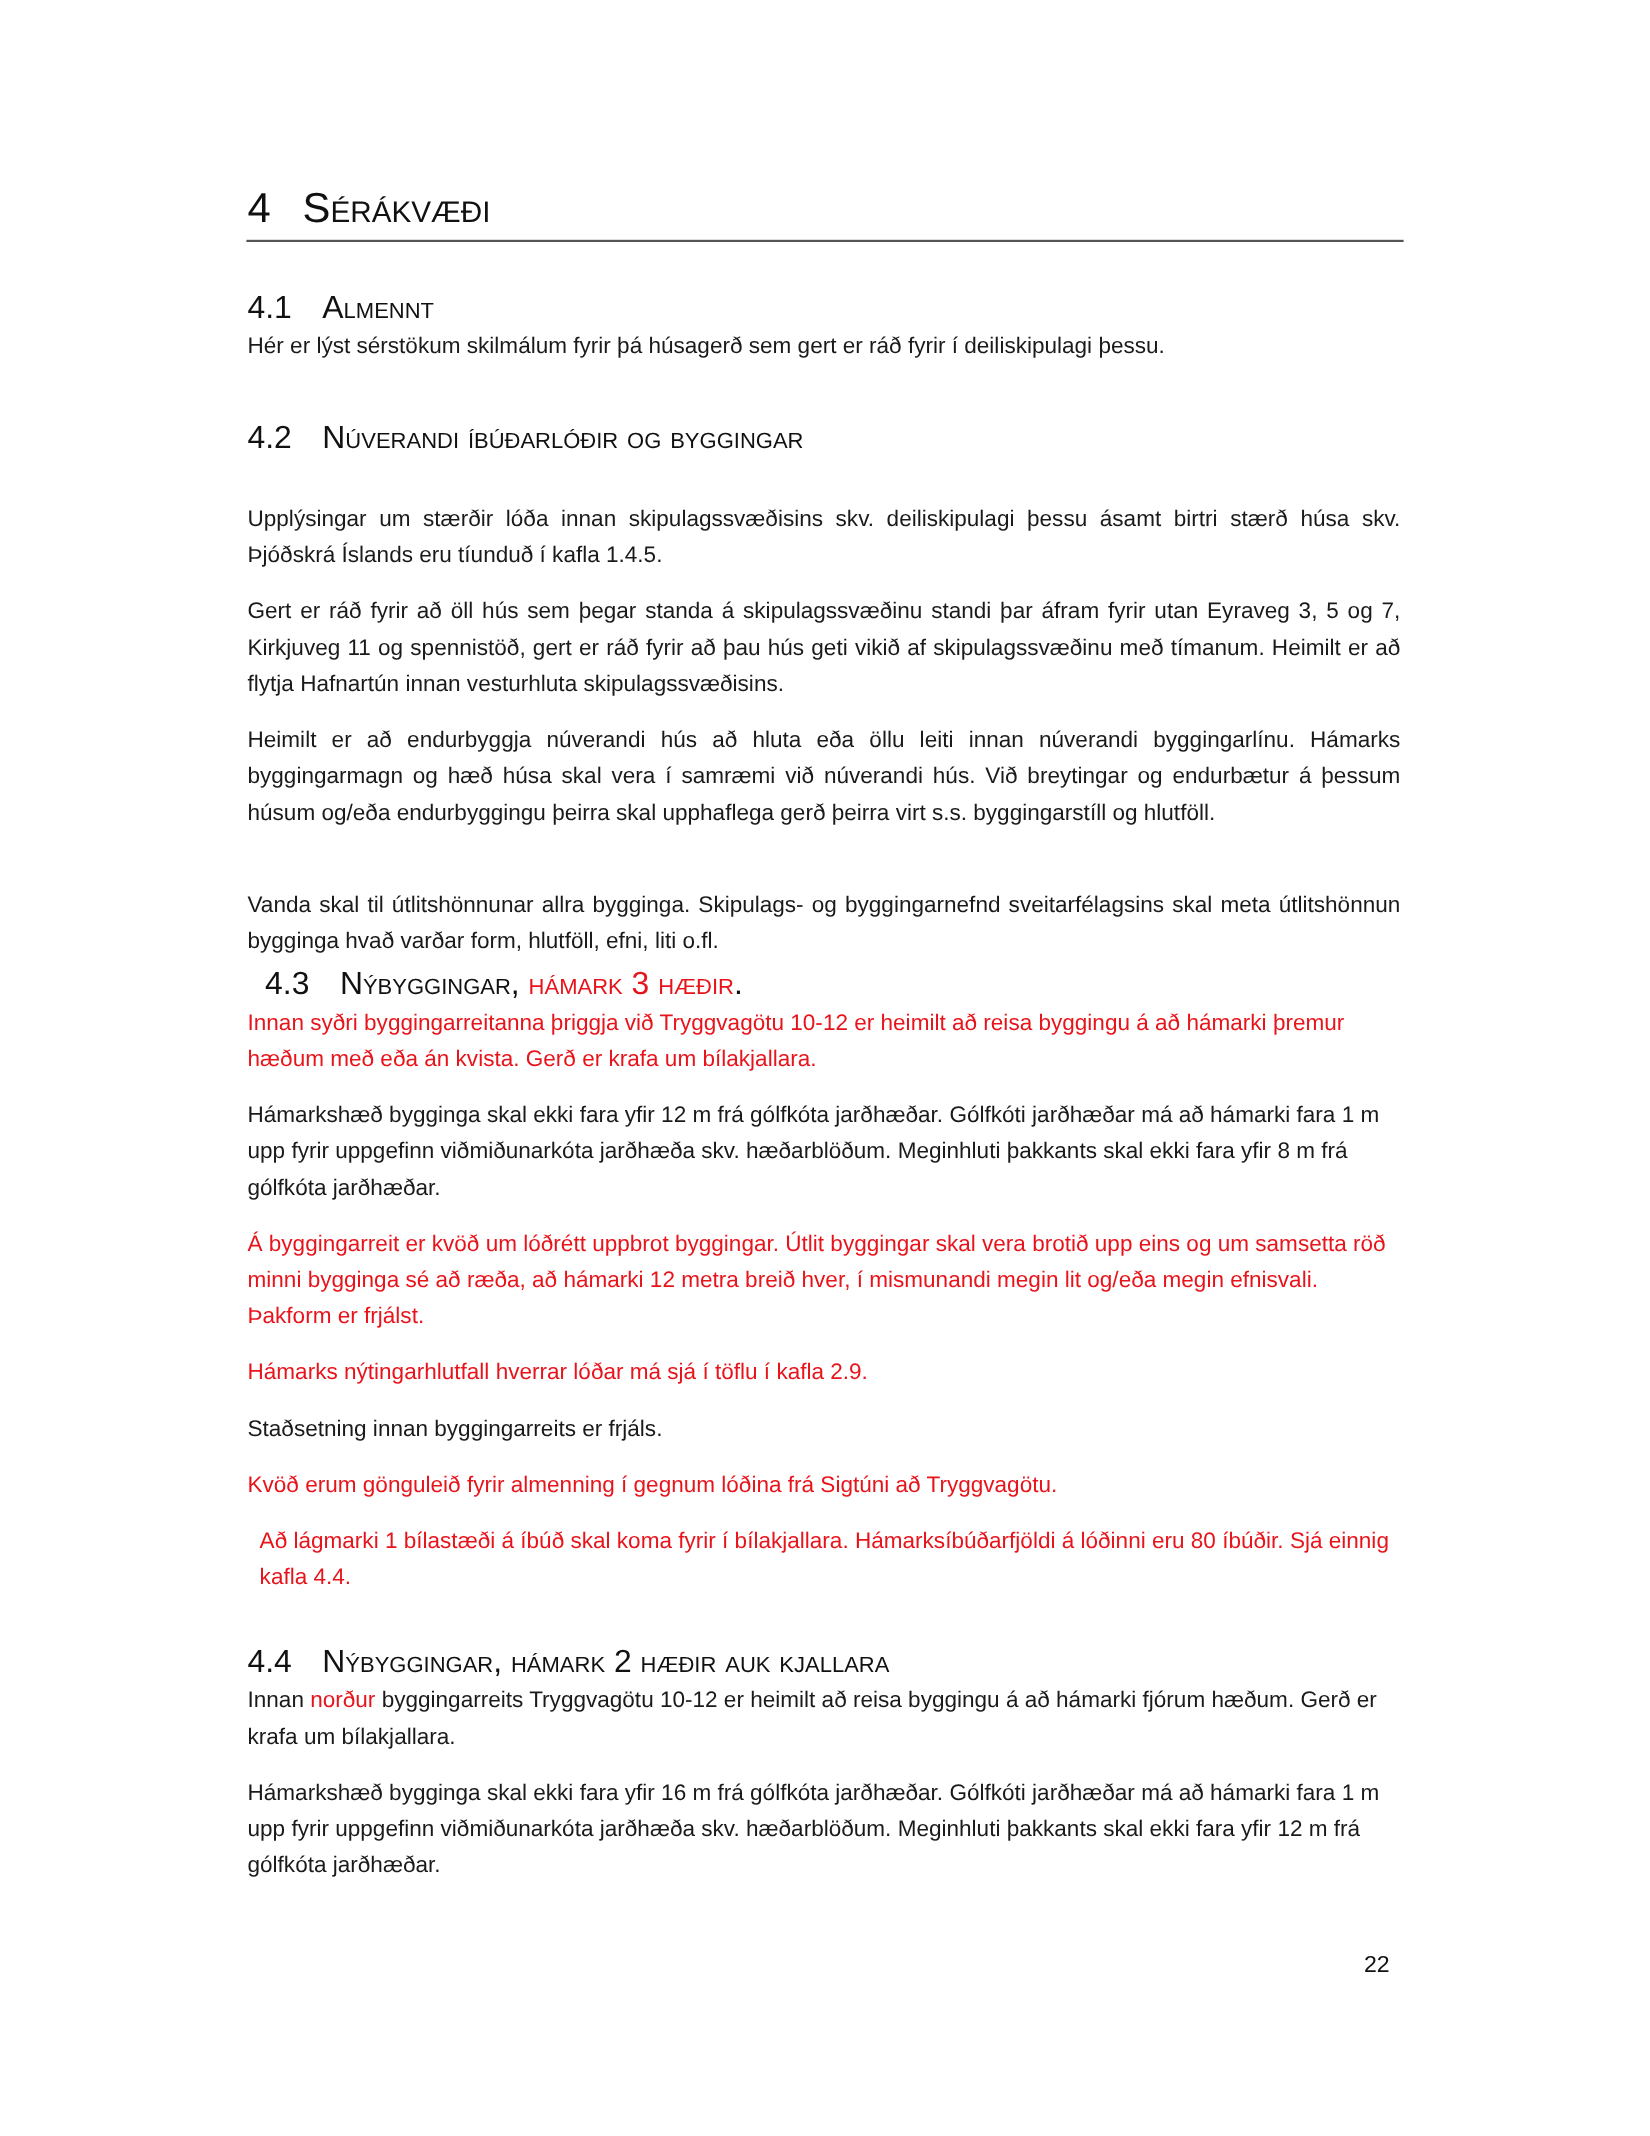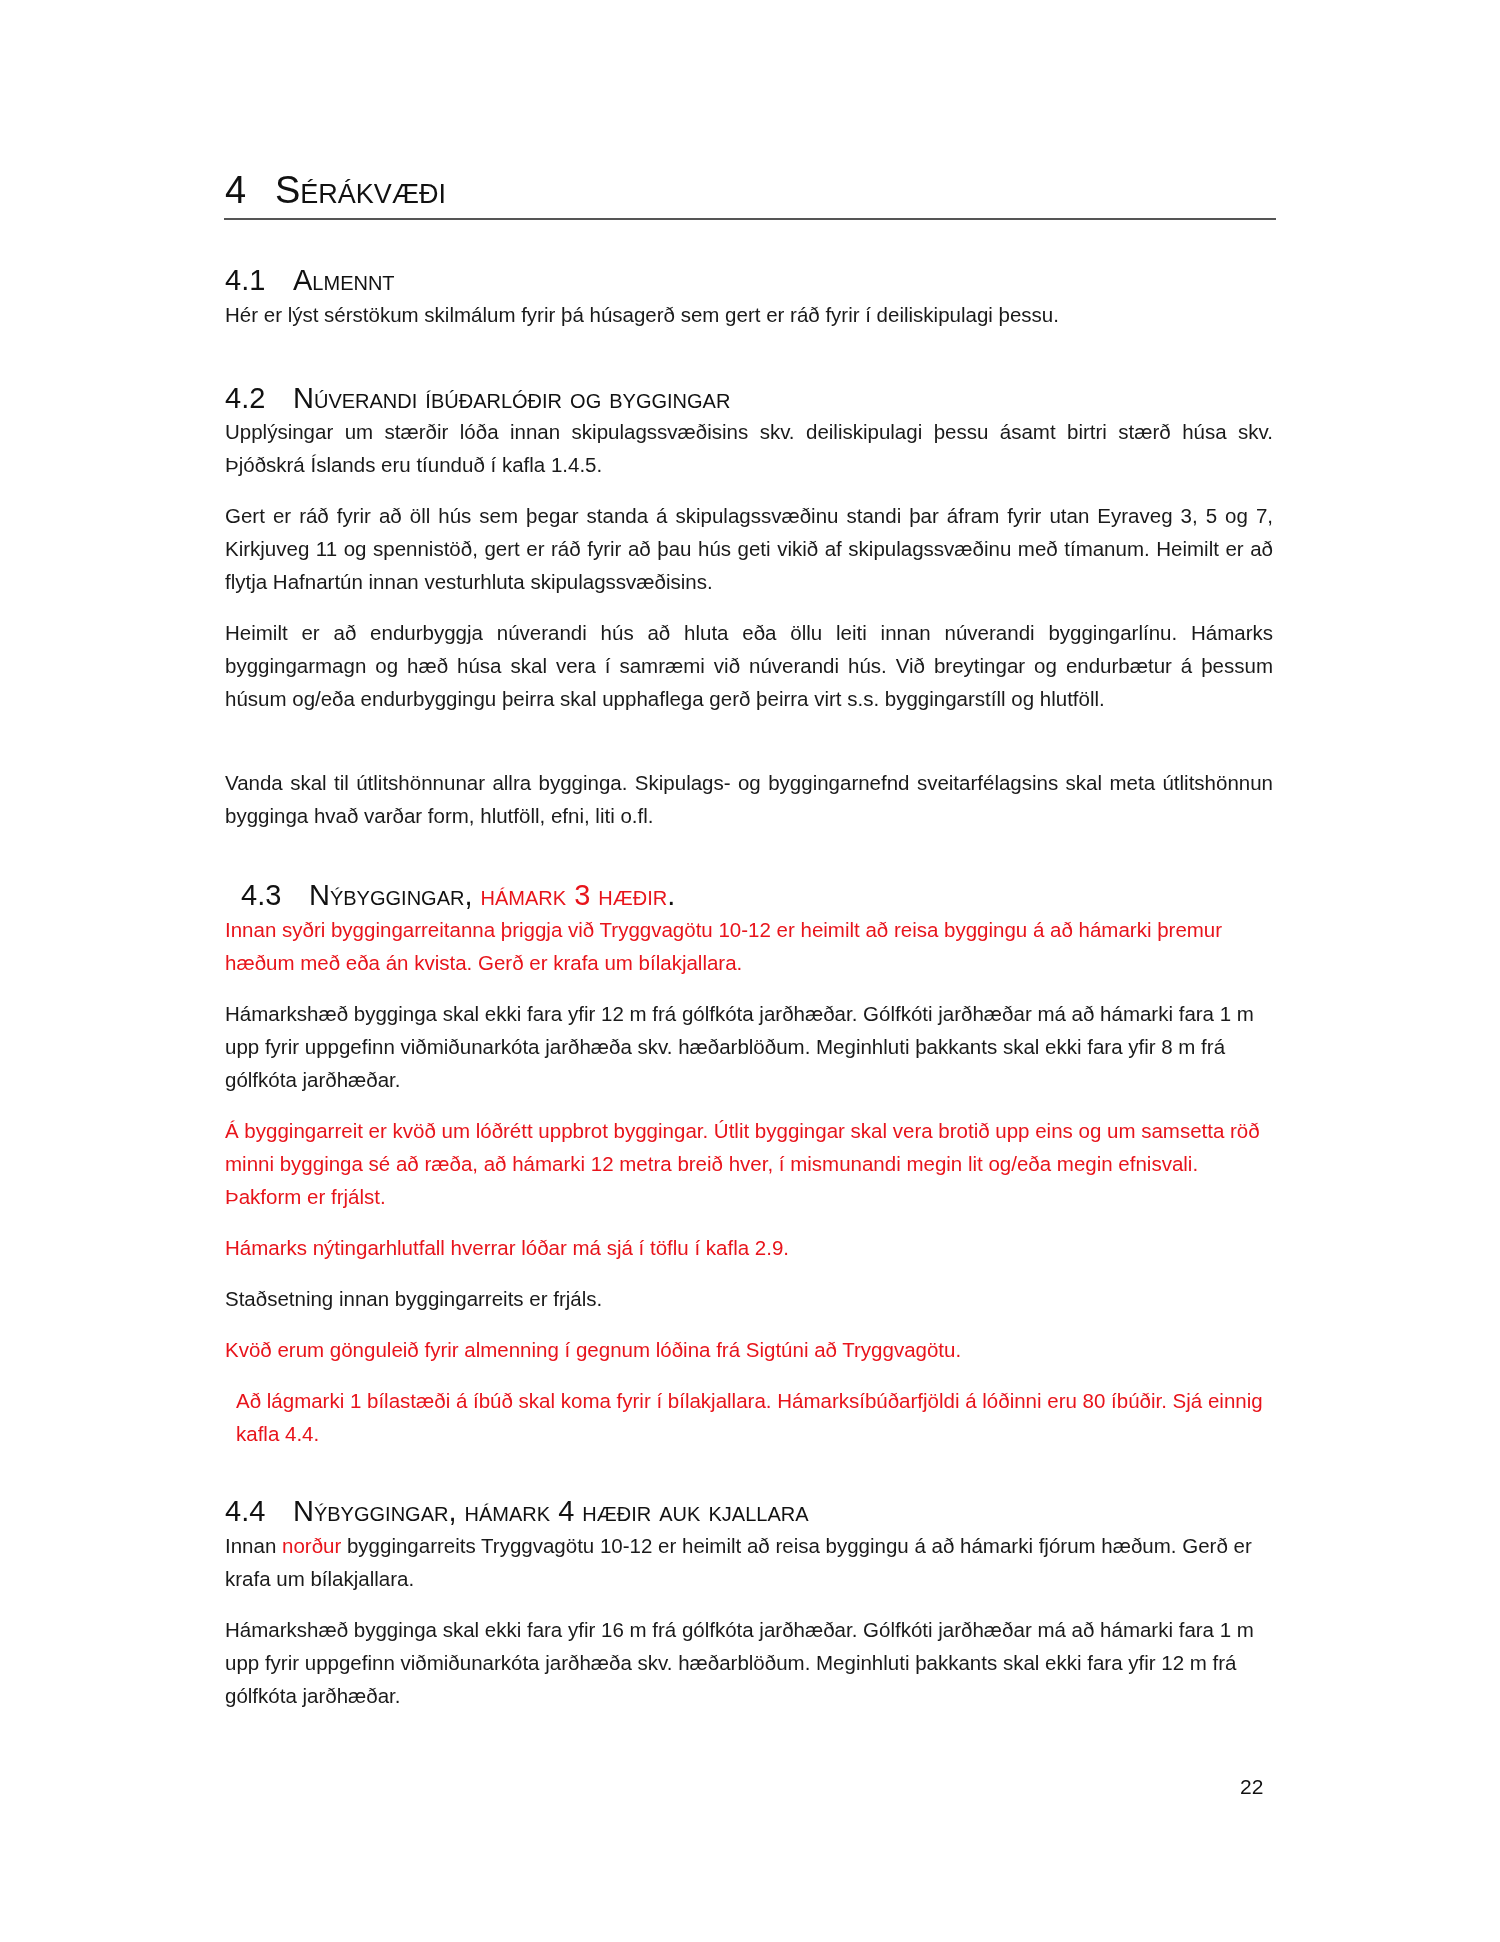--- a/index.html
+++ b/index.html
@@ -56,21 +56,21 @@
   .red { color: #e8141b; }
   .para {
     position: absolute;
     left: 225px;
     width: 1048px;
     font-size: 20.5px;
     line-height: 33px;
     margin: 0;
     color: #1a1a1a;
   }
-  .para.justify { text-align: justify; }
+  .para.justify { text-align: justify; margin-top: 40px; }
   .para.red { color: #e8141b; }
   .pagenum {
     position: absolute;
     left: 1240px;
     top: 1773px;
     font-size: 21px;
     line-height: 28px;
     color: #111;
   }
 </style>
@@ -102,19 +102,19 @@
   </div>
   <p class="para red" style="top:913px;">Innan syðri byggingarreitanna þriggja við Tryggvagötu 10-12 er heimilt að reisa byggingu á að hámarki þremur hæðum með eða án kvista. Gerð er krafa um bílakjallara.</p>
   <p class="para" style="top:997px;">Hámarkshæð bygginga skal ekki fara yfir 12 m frá gólfkóta jarðhæðar. Gólfkóti jarðhæðar má að hámarki fara 1 m upp fyrir uppgefinn viðmiðunarkóta jarðhæða skv. hæðarblöðum. Meginhluti þakkants skal ekki fara yfir 8 m frá gólfkóta jarðhæðar.</p>
   <p class="para red" style="top:1114px;">Á byggingarreit er kvöð um lóðrétt uppbrot byggingar. Útlit byggingar skal vera brotið upp eins og um samsetta röð minni bygginga sé að ræða, að hámarki 12 metra breið hver, í mismunandi megin lit og/eða megin efnisvali. Þakform er frjálst.</p>
   <p class="para red" style="top:1231px;">Hámarks nýtingarhlutfall hverrar lóðar má sjá í töflu í kafla 2.9.</p>
   <p class="para" style="top:1282px;">Staðsetning innan byggingarreits er frjáls.</p>
   <p class="para red" style="top:1333px;">Kvöð erum gönguleið fyrir almenning í gegnum lóðina frá Sigtúni að Tryggvagötu.</p>
   <p class="para red" style="top:1384px;margin-left:11px;">Að lágmarki 1 bílastæði á íbúð skal koma fyrir í bílakjallara. Hámarksíbúðarfjöldi á lóðinni eru 80 íbúðir. Sjá einnig kafla 4.4.</p>
 
   <div class="h2" style="top:1493px;">
-    <span class="num">4.4</span><span class="title">Nýbyggingar, hámark 4 hæðir auk kjallara</span>
+    <span class="num">4.4</span><span class="title">Nýbyggingar, hámark 2 hæðir auk kjallara</span>
   </div>
   <p class="para" style="top:1529px;"><span>Innan </span><span class="red">norður</span><span> byggingarreits Tryggvagötu 10-12 er heimilt að reisa byggingu á að hámarki fjórum hæðum. Gerð er krafa um bílakjallara.</span></p>
   <p class="para" style="top:1613px;">Hámarkshæð bygginga skal ekki fara yfir 16 m frá gólfkóta jarðhæðar. Gólfkóti jarðhæðar má að hámarki fara 1 m upp fyrir uppgefinn viðmiðunarkóta jarðhæða skv. hæðarblöðum. Meginhluti þakkants skal ekki fara yfir 12 m frá gólfkóta jarðhæðar.</p>
 
   <div class="pagenum">22</div>
 </div>
 
 </body></html>

